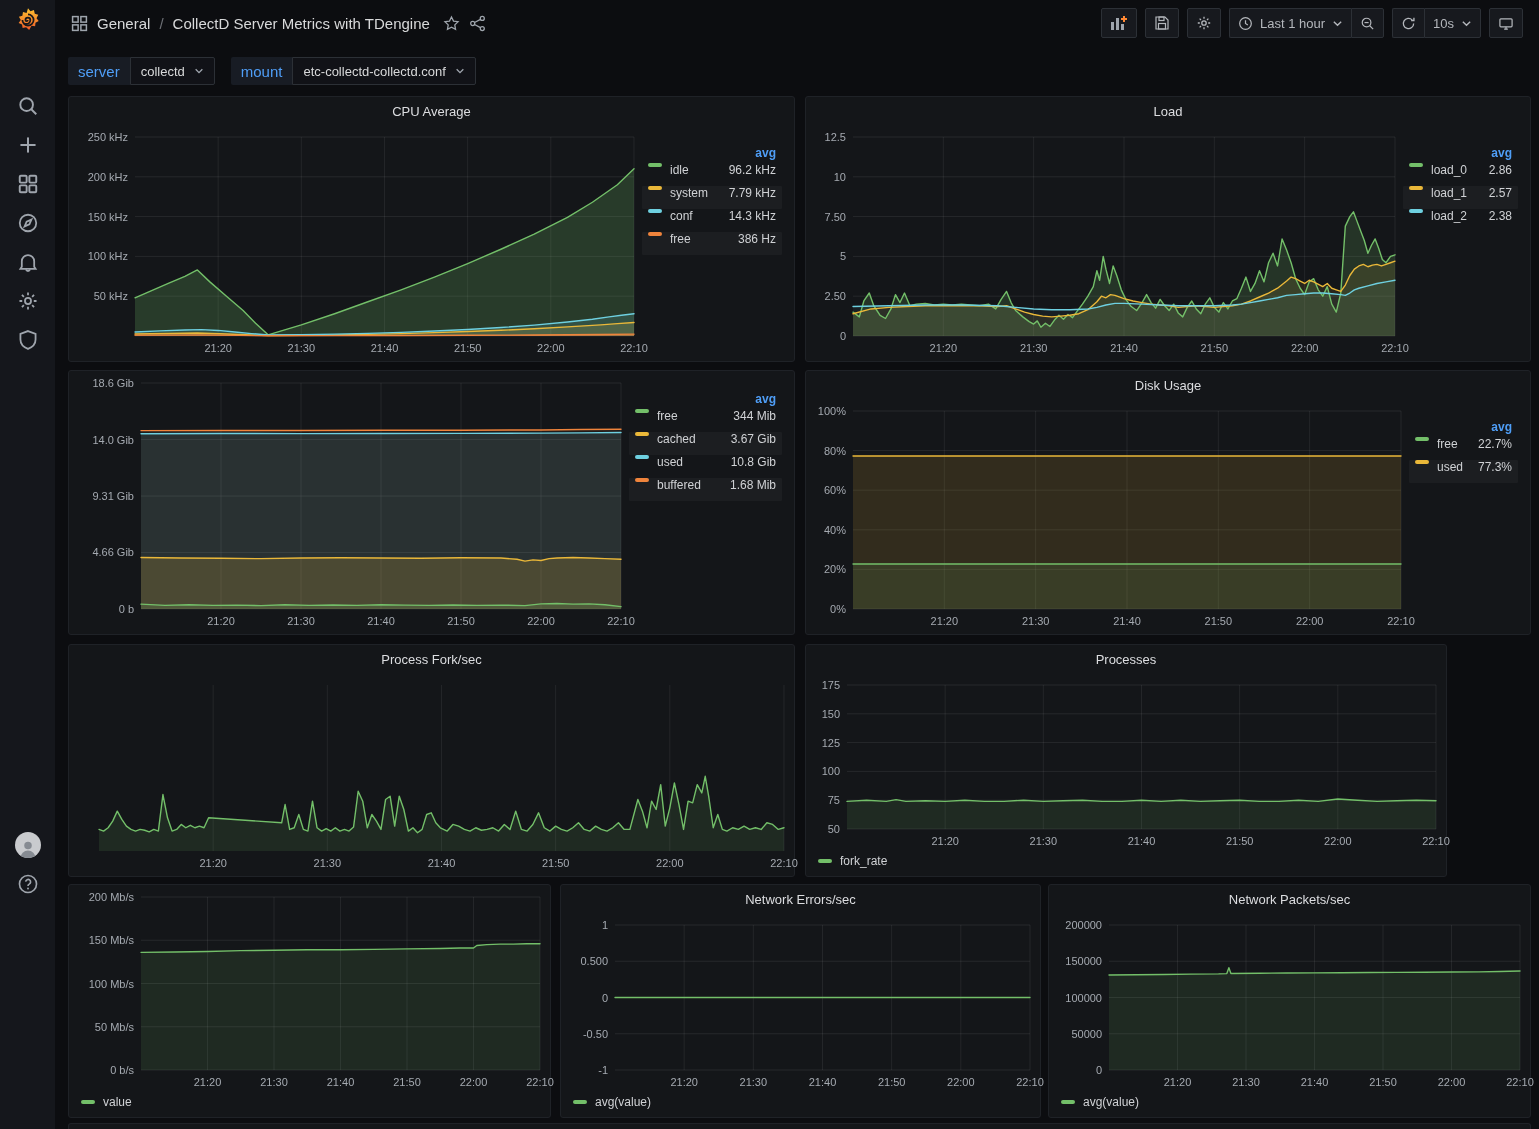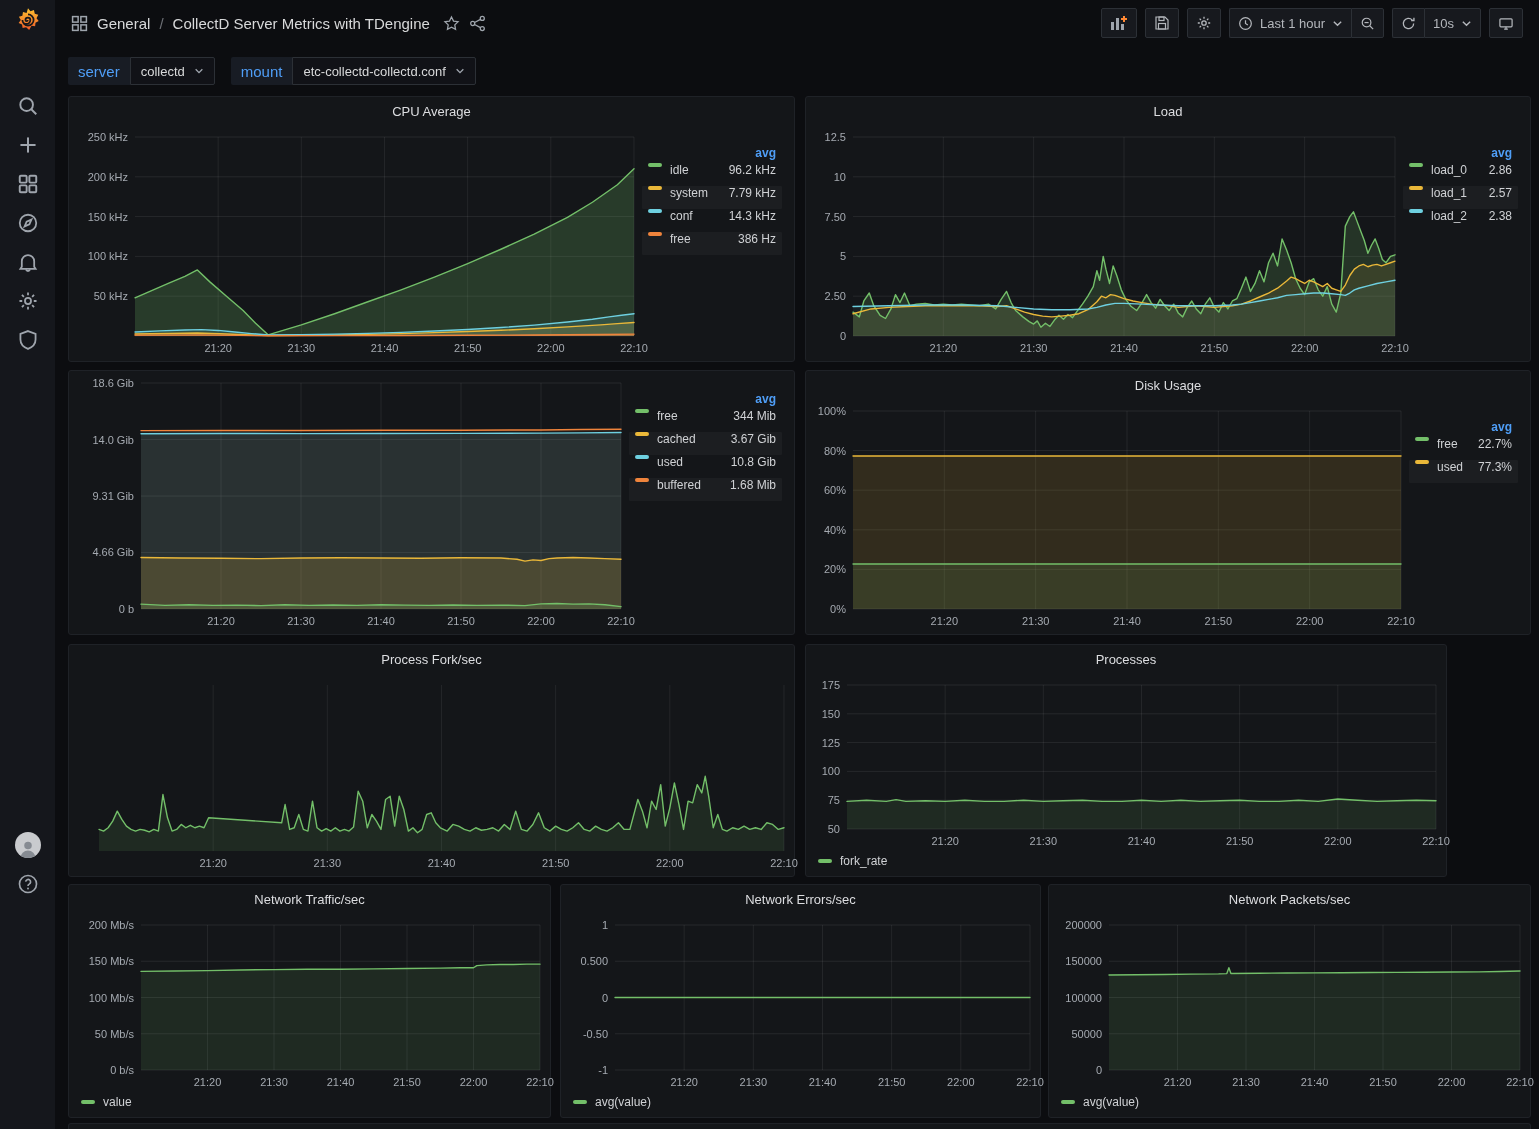--- a/index.html
+++ b/index.html
@@ -579,21 +579,20 @@
           <div class="legend-bottom">
             <div class="lg-item">
               <div class="swatch" style="background: rgb(115, 191, 105);"></div>
               <div class="lg-name">fork_rate</div>
             </div>
           </div>
         </div>
       </div>
   </div>
   <div class="panel" style="left:68px;top:884px;width:483px;height:234px">
-    <div class="panel-title">Network Traffic/sec</div>
     <div class="panel-content">
         <div class="chart-zone">
           <div class="chart-main">
             <div class="y-gutter" style="width: 64px;">
               <div class="y-tick-label" style="top: 100%;">0 b/s</div>
               <div class="y-tick-label" style="top: 75%;">50 Mb/s</div>
               <div class="y-tick-label" style="top: 50%;">100 Mb/s</div>
               <div class="y-tick-label" style="top: 25%;">150 Mb/s</div>
               <div class="y-tick-label" style="top: 0%;">200 Mb/s</div>
             </div>

